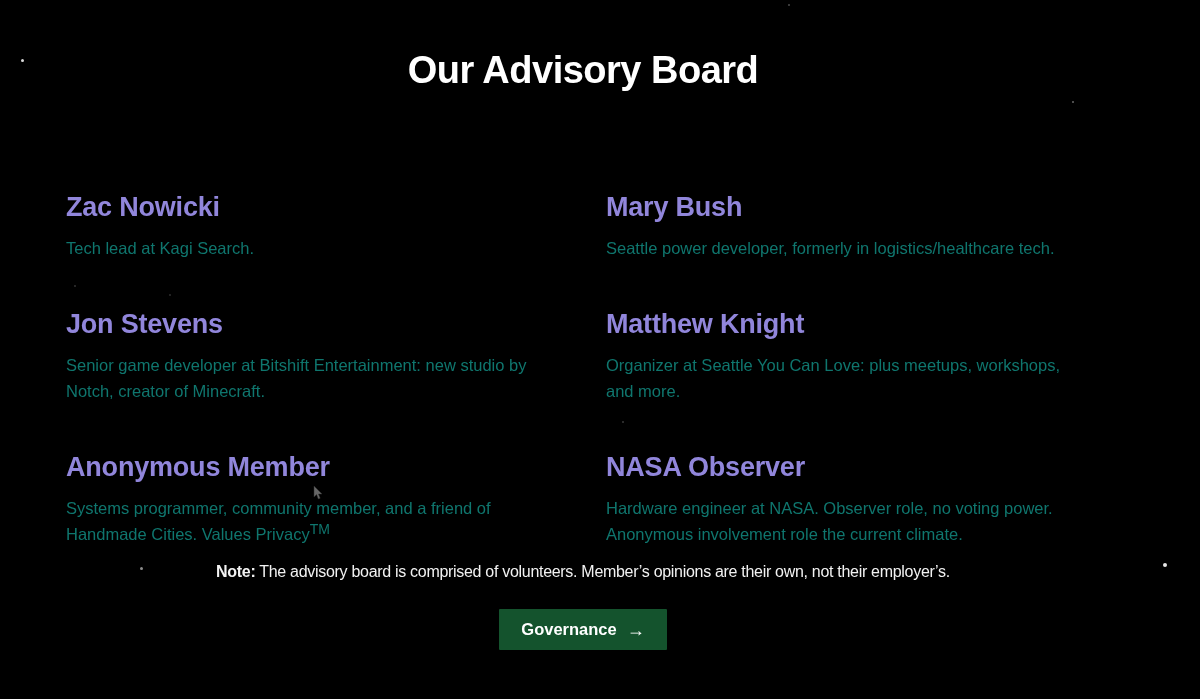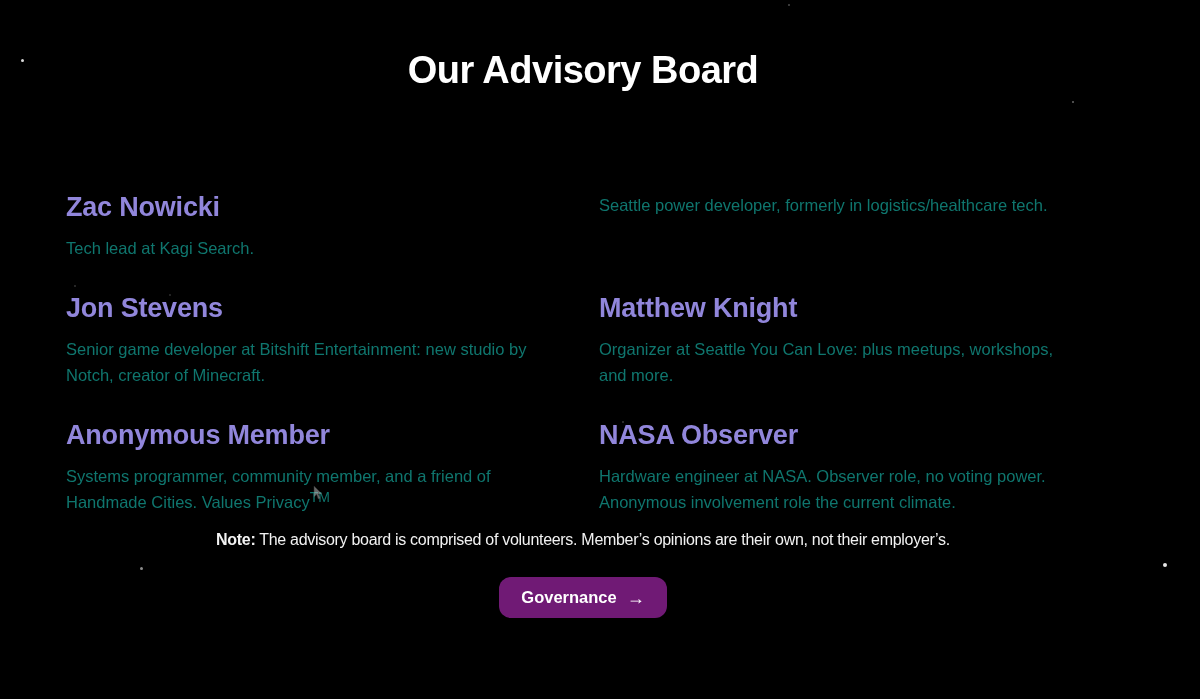--- a/index.html
+++ b/index.html
@@ -39,21 +39,20 @@
     line-height: 44px;
     font-weight: bold;
     letter-spacing: -0.5px;
   }
   .board-grid {
     margin-top: 100px;
     display: grid;
     grid-template-columns: 1fr 1fr;
     column-gap: 46px;
     row-gap: 48px;
-    gap: 32px;
   }
   .member-card h3 {
     margin: 0 0 13px 0;
     color: #9186db;
     font-size: 27px;
     line-height: 30px;
     font-weight: bold;
     letter-spacing: -0.2px;
   }
   .member-card p {
@@ -77,24 +76,24 @@
   }
   .note-line b { font-weight: bold; }
   .cta-row {
     margin-top: 28px;
     text-align: center;
   }
   .cta-button {
     display: inline-flex;
     align-items: center;
     gap: 10px;
-    background: #701a75;
+    background: #14532d;
     color: #ffffff;
     border: none;
-    border-radius: 12px;
+    border-radius: 1px;
     padding: 11px 22px;
     font-family: "Liberation Sans", sans-serif;
     font-size: 16.5px;
     font-weight: bold;
     cursor: pointer;
   }
   .cta-button .arrow {
     font-size: 18px;
     font-weight: bold;
     line-height: 1;
@@ -128,20 +127,21 @@
   <h1 class="page-title">Our Advisory Board</h1>
 
   <div class="board-grid">
 
     <div class="member-card">
       <h3>Zac Nowicki</h3>
       <p>Tech lead at Kagi Search.</p>
     </div>
 
     <div class="member-card">
+      <h3>Mary Bush</h3>
       <p>Seattle power developer, formerly in logistics/healthcare tech.</p>
     </div>
 
     <div class="member-card">
       <h3>Jon Stevens</h3>
       <p>Senior game developer at Bitshift Entertainment: new studio by Notch, creator of Minecraft.</p>
     </div>
 
     <div class="member-card">
       <h3>Matthew Knight</h3>

